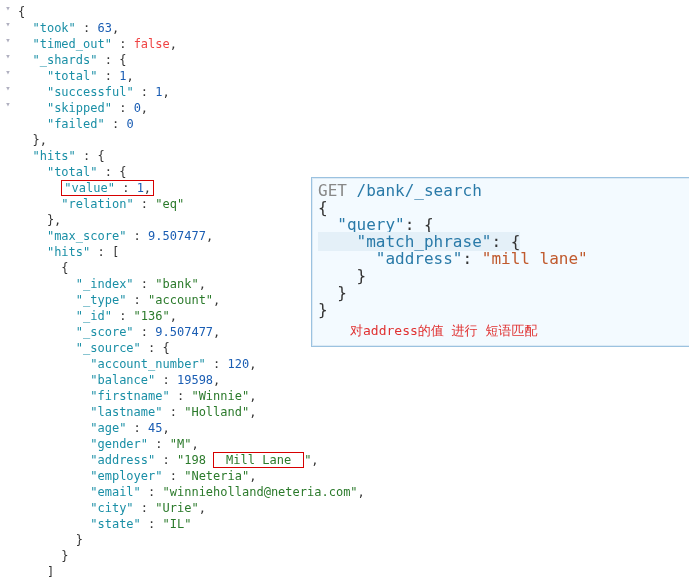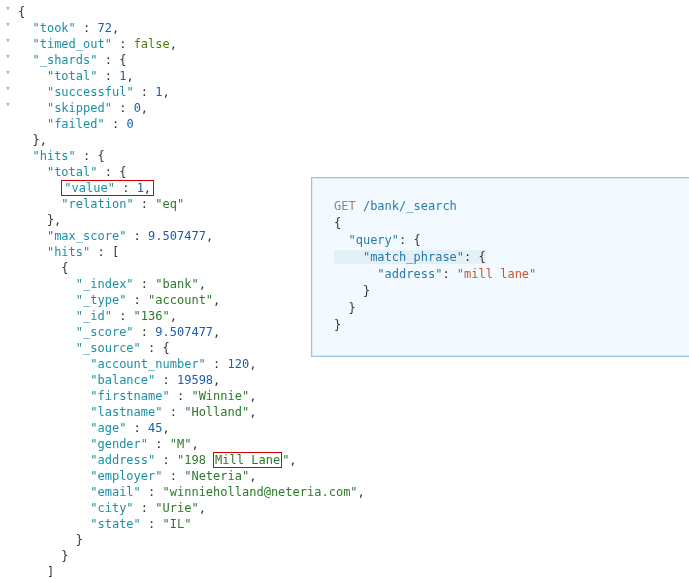--- a/index.html
+++ b/index.html
@@ -1,29 +1,29 @@
 <!DOCTYPE html>
 <html><head>
 <meta charset="utf-8">
 <style>
   html,body{margin:0;padding:0;font-family:Consolas,Monaco,monospace;font-size:12px;color:#333;background:#fff;width:689px;position:relative}
   .gutter{position:absolute;left:0;top:0;width:16px;color:#b0b0c0;text-align:center;line-height:16px;font-size:9px}
   .code{margin-left:18px;padding-top:4px;line-height:16px;white-space:pre}
   .k{color:#1a8fa6} 
   .s{color:#2b7a2b} 
   .n{color:#1a5db3} 
-  .b{color:#4d7c0f}
+  .b{color:#ef4444}
   .hl1{border:1px solid #d60000;padding:0 2px}
-  .hl2{border:1px solid #d60000;padding:0 1px}
+  .hl2{border:1px solid #d60000;padding:0 12px}
   .panel{position:absolute;left:311px;top:177px;width:369px;border:1px solid #9bc2e0;background:#f3faff;padding:4px 6px 6px 6px;box-shadow:0 0 0 1px #dceaf5 inset}
   .panel .method{color:#888}
   .panel .url{color:#2a7aa8}
   .panel .qk{color:#2a7aa8}
   .panel .qs{color:#c05a2e}
-  .panel pre{margin:16px;font-size:12px;line-height:17px}
+  .panel pre{margin:0;font-size:16px;line-height:17px}
   .panel .hlrow{background:#e4f0f8}
   .note{color:#e03030;margin-top:4px;padding-left:32px;font-size:13px}
   .line{display:block}
 </style>
 </head>
 <body>
 
 <div class="gutter">
   <span class="line">▾</span>
     <span class="line"></span>
@@ -58,21 +58,21 @@
     <span class="line"></span>
     <span class="line"></span>
     <span class="line"></span>
     <span class="line"></span>
     <span class="line"></span>
     <span class="line"></span>
     <span class="line"></span>
 </div>
 
 <div class="code"><span>{</span>
-  <span class="k">"took"</span> : <span class="n">72</span>,
+  <span class="k">"took"</span> : <span class="n">63</span>,
   <span class="k">"timed_out"</span> : <span class="b">false</span>,
   <span class="k">"_shards"</span> : {
     <span class="k">"total"</span> : <span class="n">1</span>,
     <span class="k">"successful"</span> : <span class="n">1</span>,
     <span class="k">"skipped"</span> : <span class="n">0</span>,
     <span class="k">"failed"</span> : <span class="n">0</span>
   },
   <span class="k">"hits"</span> : {
     <span class="k">"total"</span> : {
       <span class="hl1"><span class="k">"value"</span> : <span class="n">1</span>,</span>
@@ -106,13 +106,14 @@
 
 <div class="panel">
 <pre><span class="method">GET</span> <span class="url">/bank/_search</span>
 {
   <span class="qk">"query"</span>: {
 <span class="hlrow">    <span class="qk">"match_phrase"</span>: {</span>
       <span class="qk">"address"</span>: <span class="qs">"mill lane"</span>
     }
   }
 }</pre>
+<div class="note">对address的值 进行 短语匹配</div>
 </div>
 
 </body></html>

